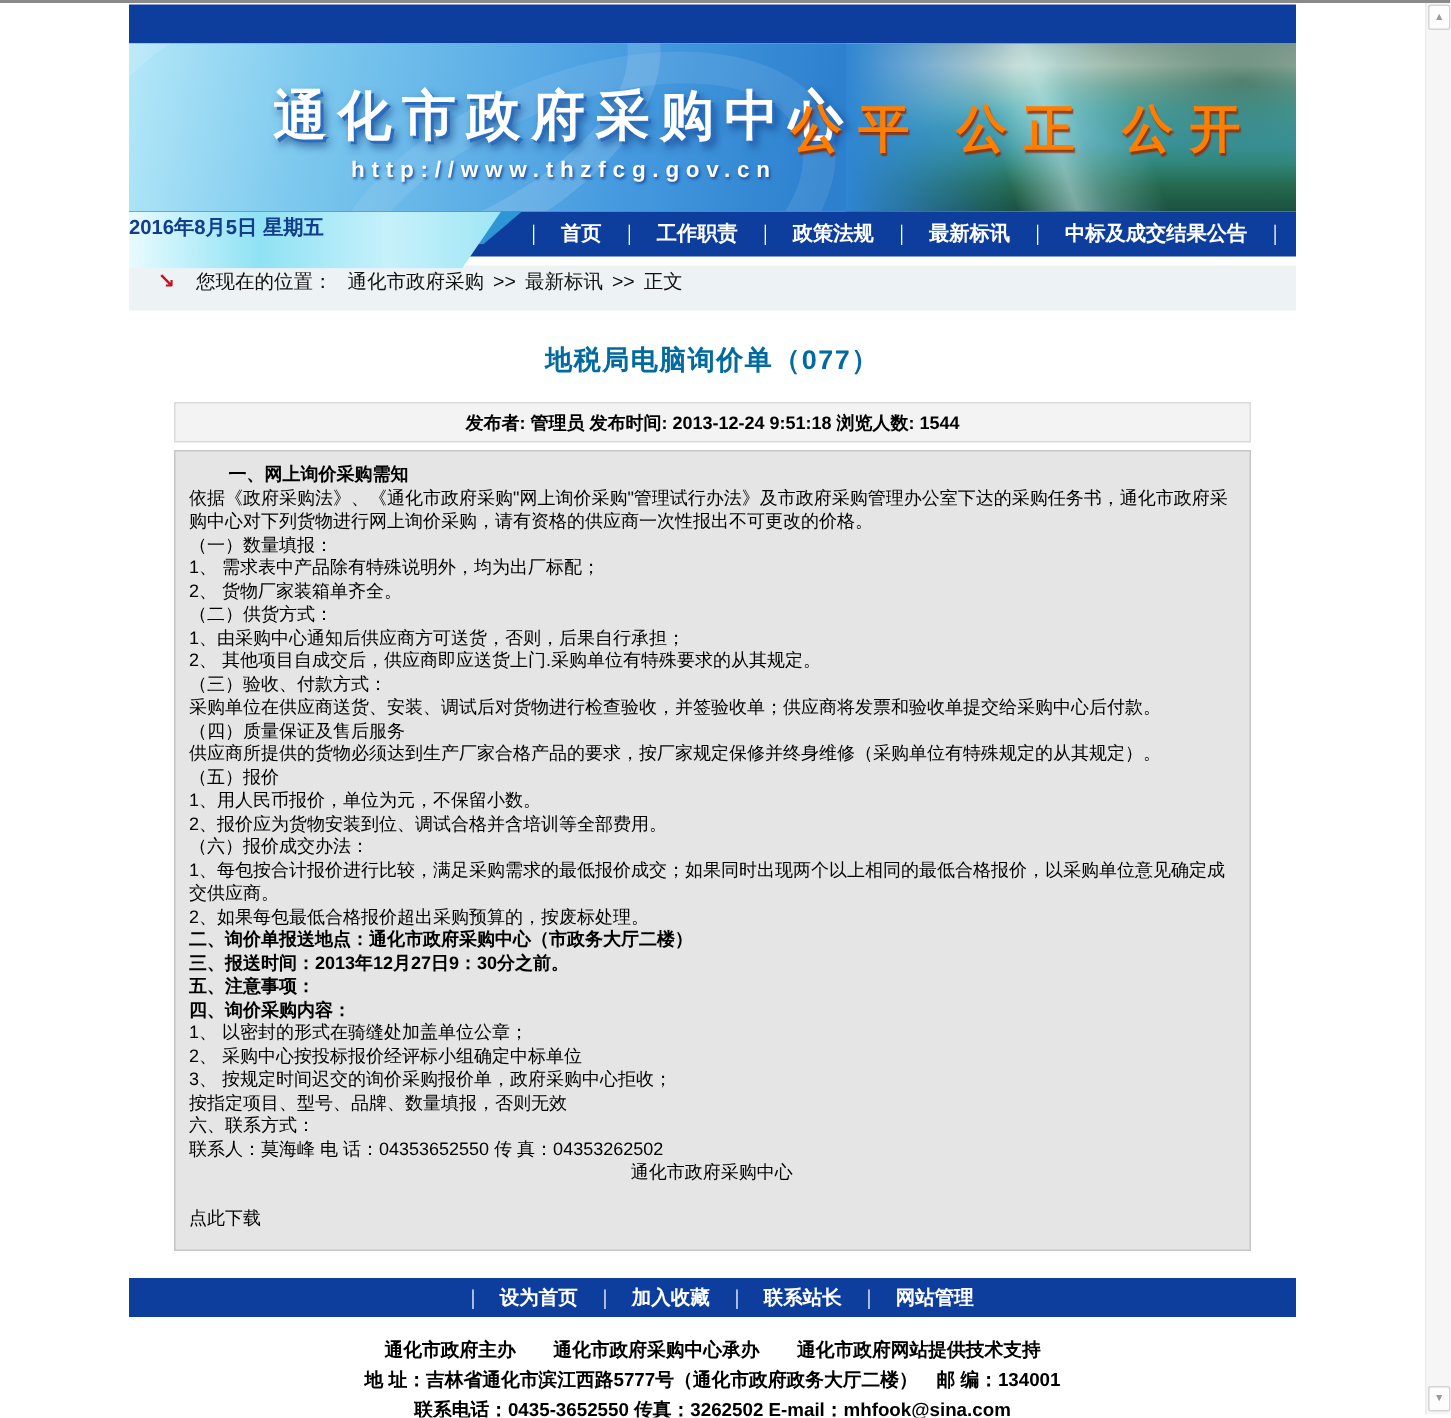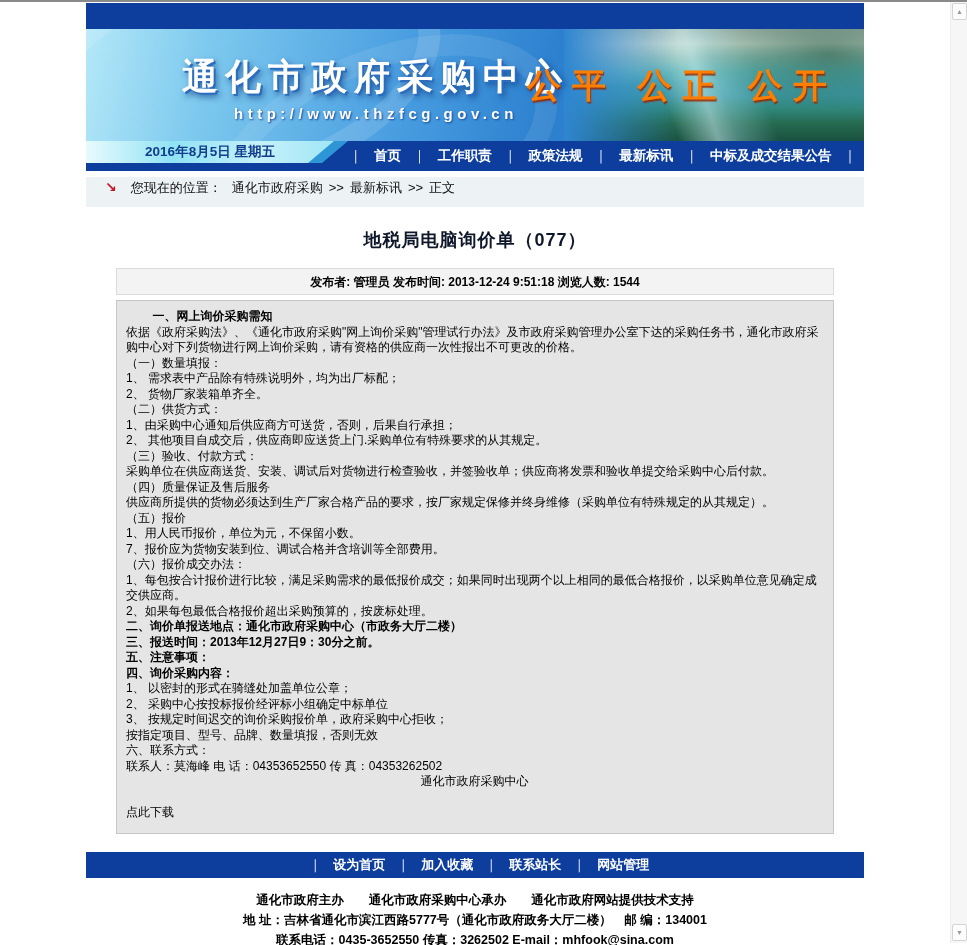--- a/index.html
+++ b/index.html
@@ -30,40 +30,40 @@
     letter-spacing:7px; text-shadow:2px 2px 0 #2a6cbe, 3px 4px 6px rgba(12,52,122,.75); white-space:nowrap; }
   .site-url { position:absolute; left:148px; top:76px; font-size:15px; font-weight:bold; color:#fff;
     letter-spacing:4.5px; text-shadow:1px 1px 2px #1a4a9a; white-space:nowrap; }
   .slogan { position:absolute; right:26px; top:34px; font-size:34px; font-weight:bold; color:#ff7e00;
     letter-spacing:11px; text-shadow:1px 2px 1px rgba(150,40,0,.85); white-space:nowrap; z-index:2; }
 
   
   .navstrip { position:relative; height:30px; background:#0d3e9e; }
   .date-wedge { position:absolute; left:0; top:0; width:262px; height:22px; background:#2e96d6;
     clip-path:polygon(0 0,100% 0,calc(100% - 26px) 100%,0 100%); }
-  .date-area { position:absolute; left:0; top:0; width:248px; height:22px;
+  .date-area { position:absolute; left:0; top:0; width:248px; height:38px;
     background:linear-gradient(90deg,#e8fbfe 0%,#8fe2f4 35%,#c6f1fa 70%,#9fe6f5 100%);
     clip-path:polygon(0 0,100% 0,calc(100% - 26px) 100%,0 100%);
-    text-align:center; line-height:22px; font-size:13.5px; font-weight:bold; color:#123c8c; }
+    line-height:22px; font-size:13.5px; font-weight:bold; color:#123c8c; }
   .navlinks { position:absolute; left:255px; right:0; top:0; height:30px; line-height:30px;
     text-align:center; color:#fff; font-size:13.5px; font-weight:bold; white-space:nowrap; }
   .nsep { color:#fff; margin:0 8px; font-weight:normal; }
   .nlink { color:#fff; text-decoration:none; cursor:pointer; }
 
   
   .breadcrumb { margin-top:6px; height:30px; background:#edf2f4; line-height:20px;
     font-size:13px; color:#111; padding-left:19px; }
   .bc-arrow { color:#c41220; font-weight:bold; font-size:14px; margin-right:14px; }
   .bc-sep { margin:0 6px; color:#111; }
   .bc-link { color:#111; text-decoration:none; cursor:pointer; }
   .bc-prefix { margin-right:10px; }
 
   
   .article-title { margin-top:21px; text-align:center; font-size:18px; font-weight:bold;
-    color:#0f172a; letter-spacing:1px; }
+    color:#0369a1; letter-spacing:1px; }
   .meta-bar { margin:16px 30px 0 30px; height:27px; line-height:26px; background:#f3f3f3;
     border:1px solid #dcdcdc; text-align:center; font-size:12px; font-weight:bold; color:#000; }
 
   
   .content-box { margin:5px 30px 0 30px; border:1px solid #c6c6c6; background:#e5e5e5;
     padding:8px 10px 12px 9px; font-size:12px; line-height:15.5px; color:#000; }
   .line { min-height:15.5px; }
   .line.bold { font-weight:bold; }
   .line.indent { text-indent:2.2em; }
   .line.center { text-align:center; }
@@ -168,21 +168,21 @@
         <div class="line">采购单位在供应商送货、安装、调试后对货物进行检查验收，并签验收单；供应商将发票和验收单提交给采购中心后付款。</div>
 
         <div class="line">（四）质量保证及售后服务</div>
 
         <div class="line">供应商所提供的货物必须达到生产厂家合格产品的要求，按厂家规定保修并终身维修（采购单位有特殊规定的从其规定）。</div>
 
         <div class="line">（五）报价</div>
 
         <div class="line">1、用人民币报价，单位为元，不保留小数。</div>
 
-        <div class="line">7、报价应为货物安装到位、调试合格并含培训等全部费用。</div>
+        <div class="line">2、报价应为货物安装到位、调试合格并含培训等全部费用。</div>
 
         <div class="line">（六）报价成交办法：</div>
 
         <div class="line">1、每包按合计报价进行比较，满足采购需求的最低报价成交；如果同时出现两个以上相同的最低合格报价，以采购单位意见确定成交供应商。</div>
 
         <div class="line">2、如果每包最低合格报价超出采购预算的，按废标处理。</div>
 
         <div class="line bold">二、询价单报送地点：通化市政府采购中心（市政务大厅二楼）</div>
 
         <div class="line bold">三、报送时间：2013年12月27日9：30分之前。</div>

